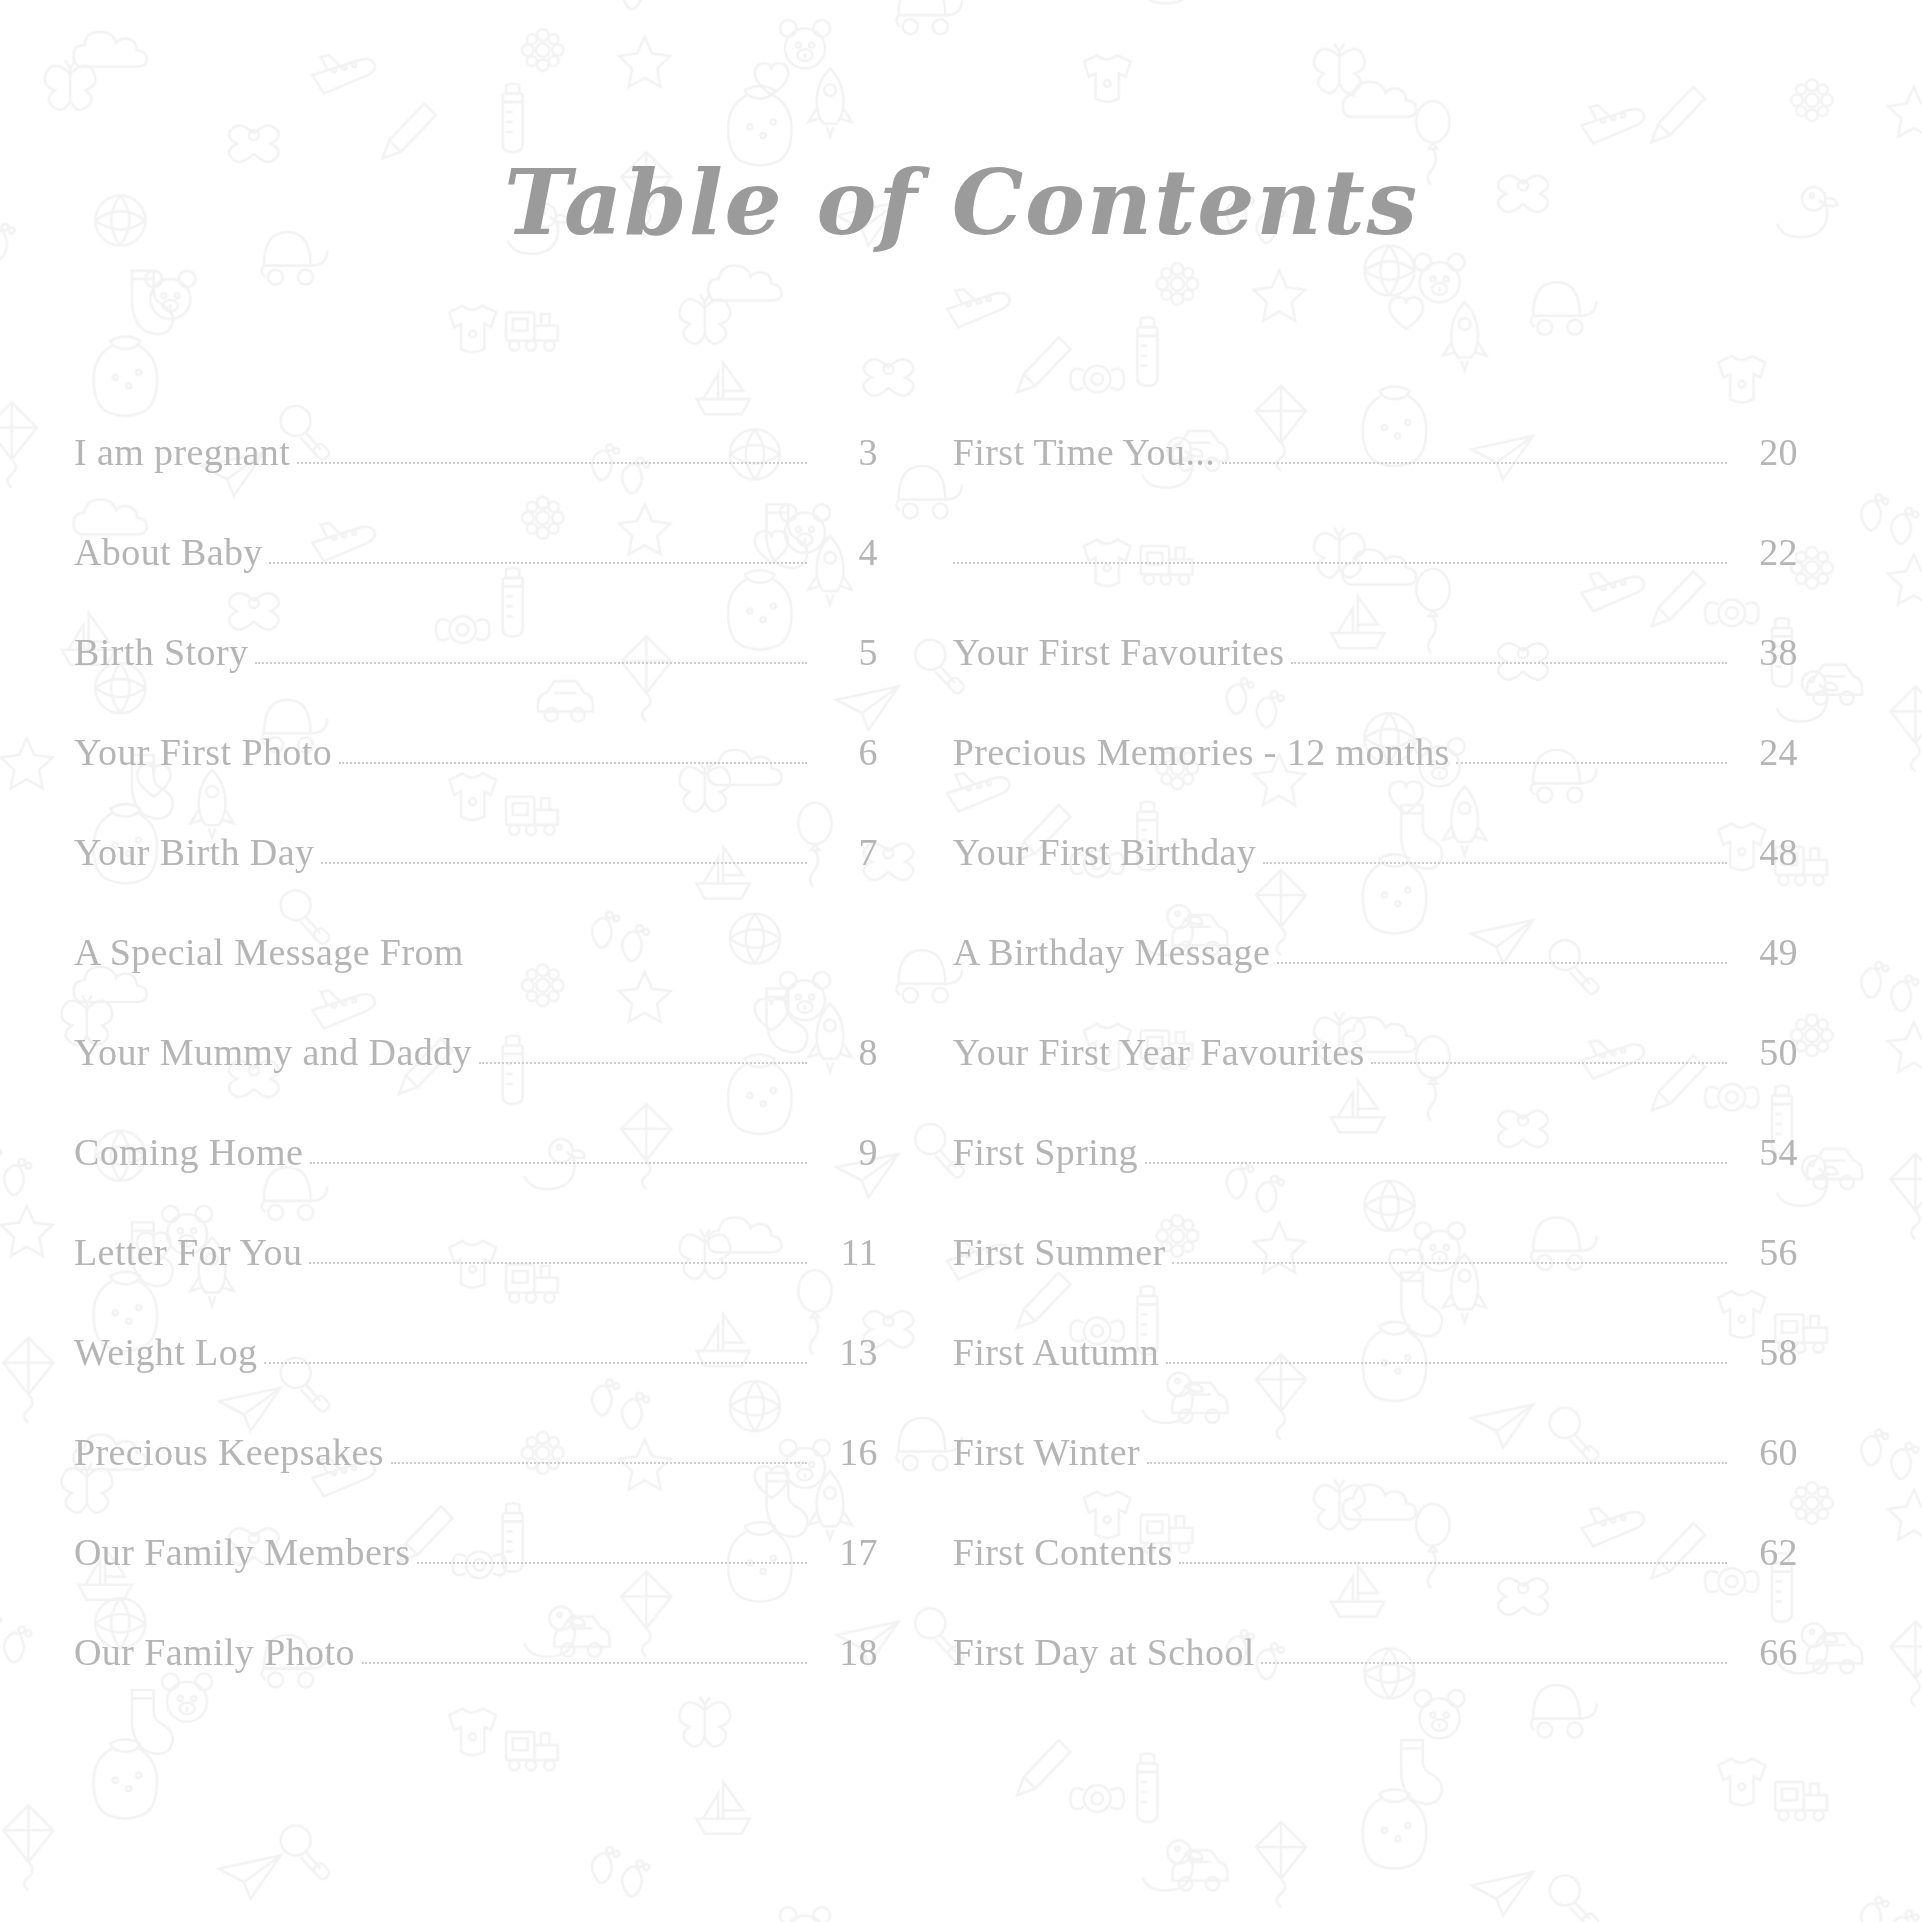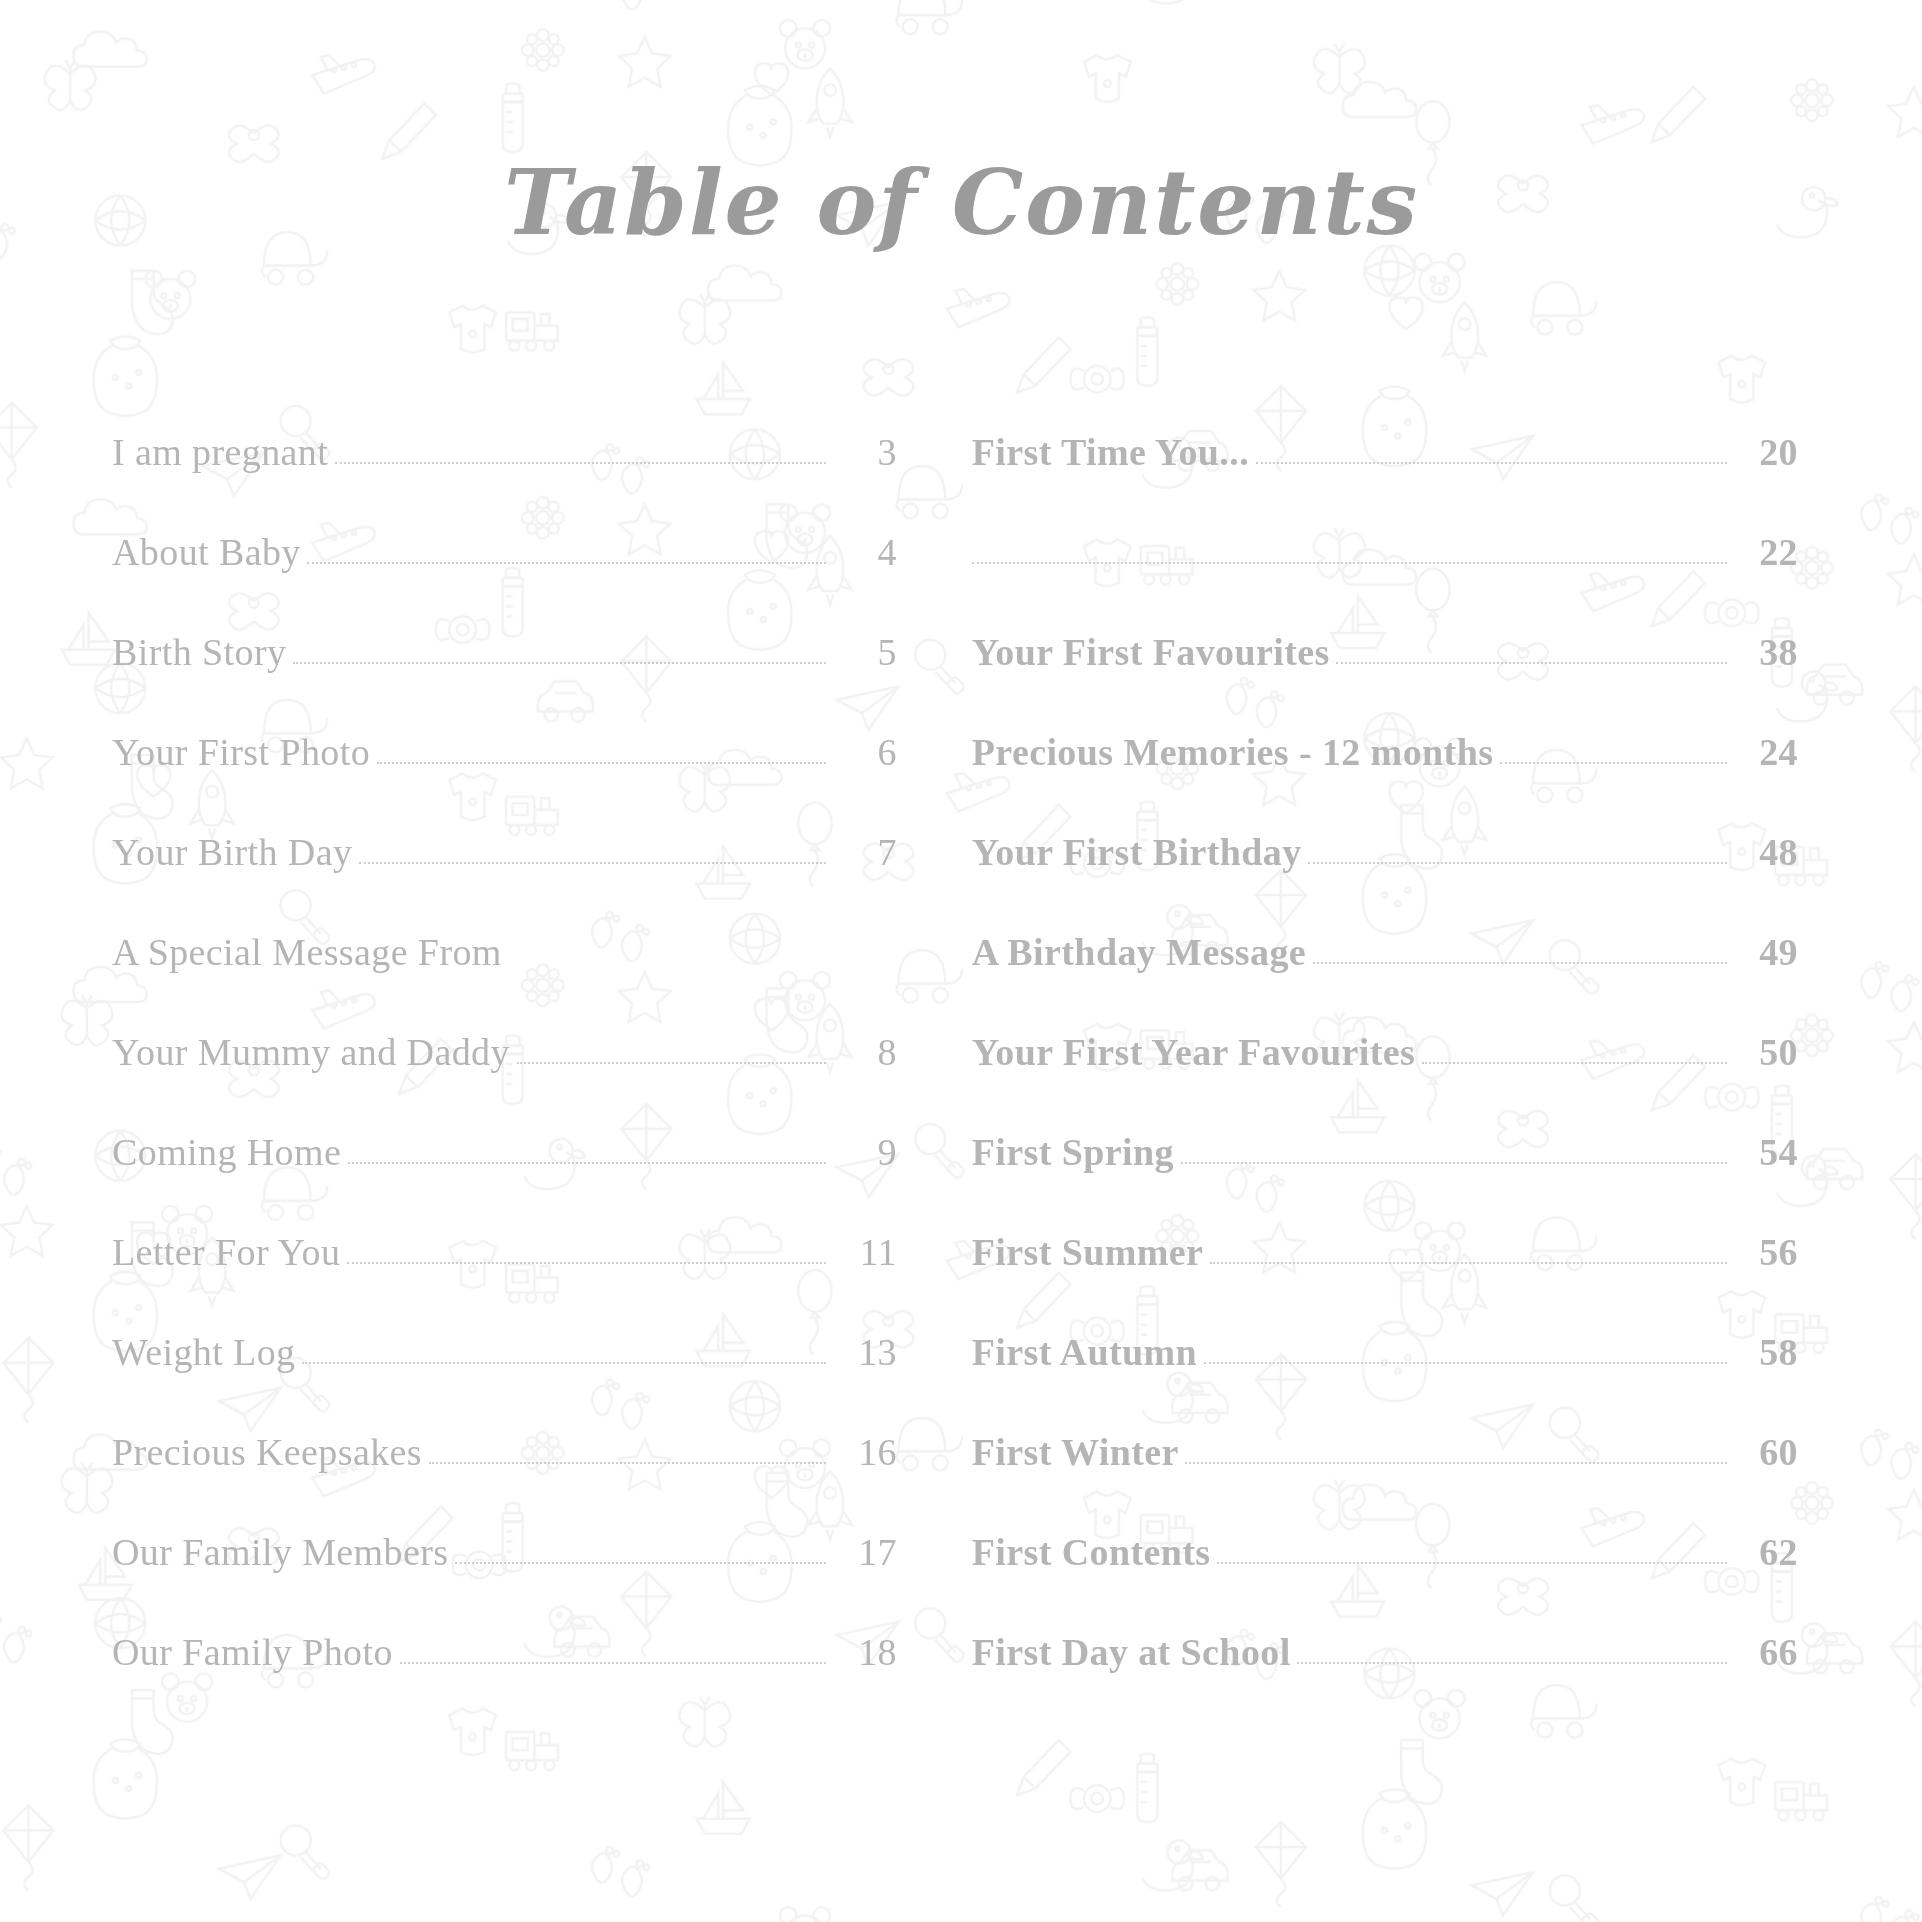--- a/index.html
+++ b/index.html
@@ -51,29 +51,29 @@
 
   .columns {
     position: absolute;
     top: 374px;
     left: 0;
     width: 1923px;
     display: flex;
     flex-direction: row;
     justify-content: flex-start;
     box-sizing: border-box;
-    padding: 0 125px 0 112px;
+    padding: 0 125px 0 74px;
   }
 
   .col {
     width: 50%;
     box-sizing: border-box;
   }
   .col.left { padding-right: 58px; }
-  .col.right { padding-left: 16.7px; font-weight: bold; }
+  .col.right { padding-left: 16.7px; }
 
   .toc-entry {
     display: flex;
     align-items: flex-end;
     height: 100px;
     font-size: 38px;
     color: #b5b5b5;
     letter-spacing: 0.4px;
     white-space: nowrap;
   }

